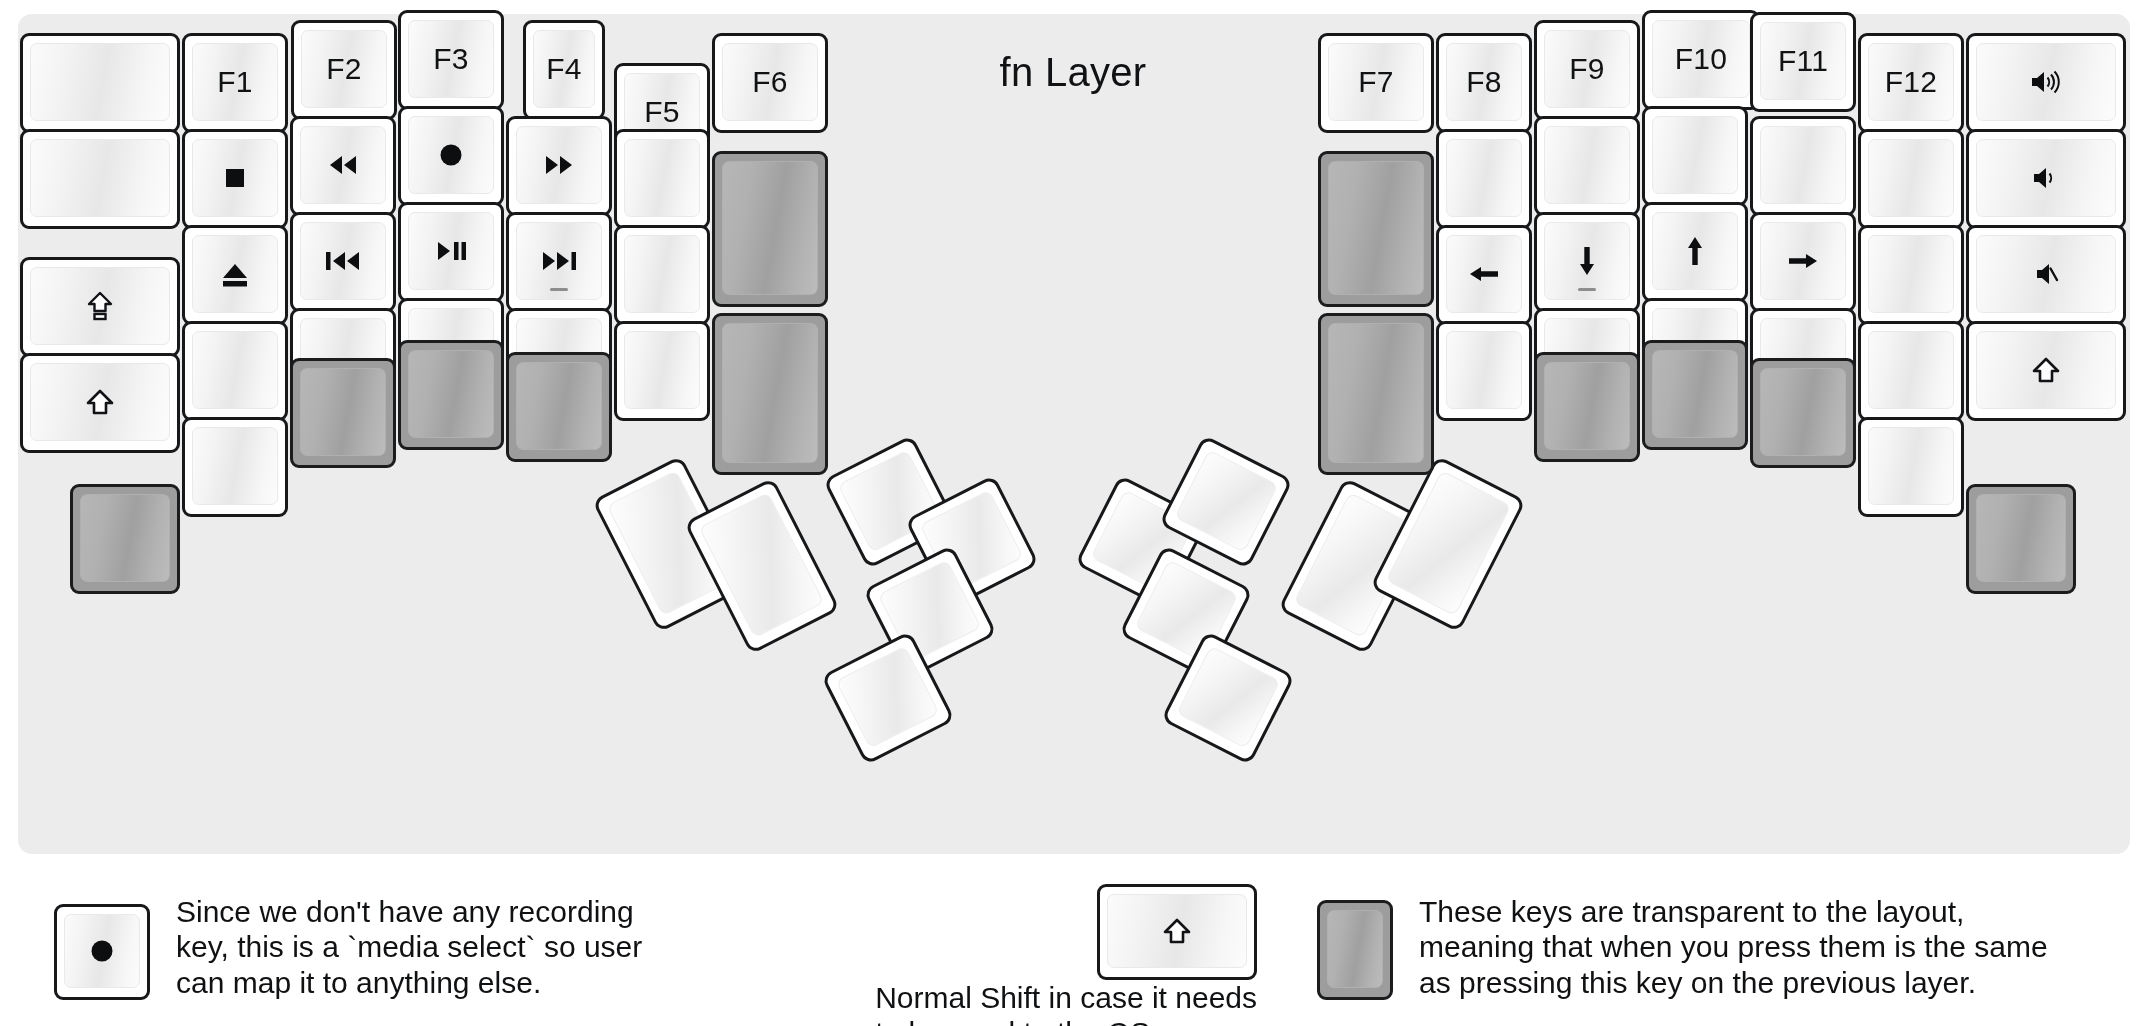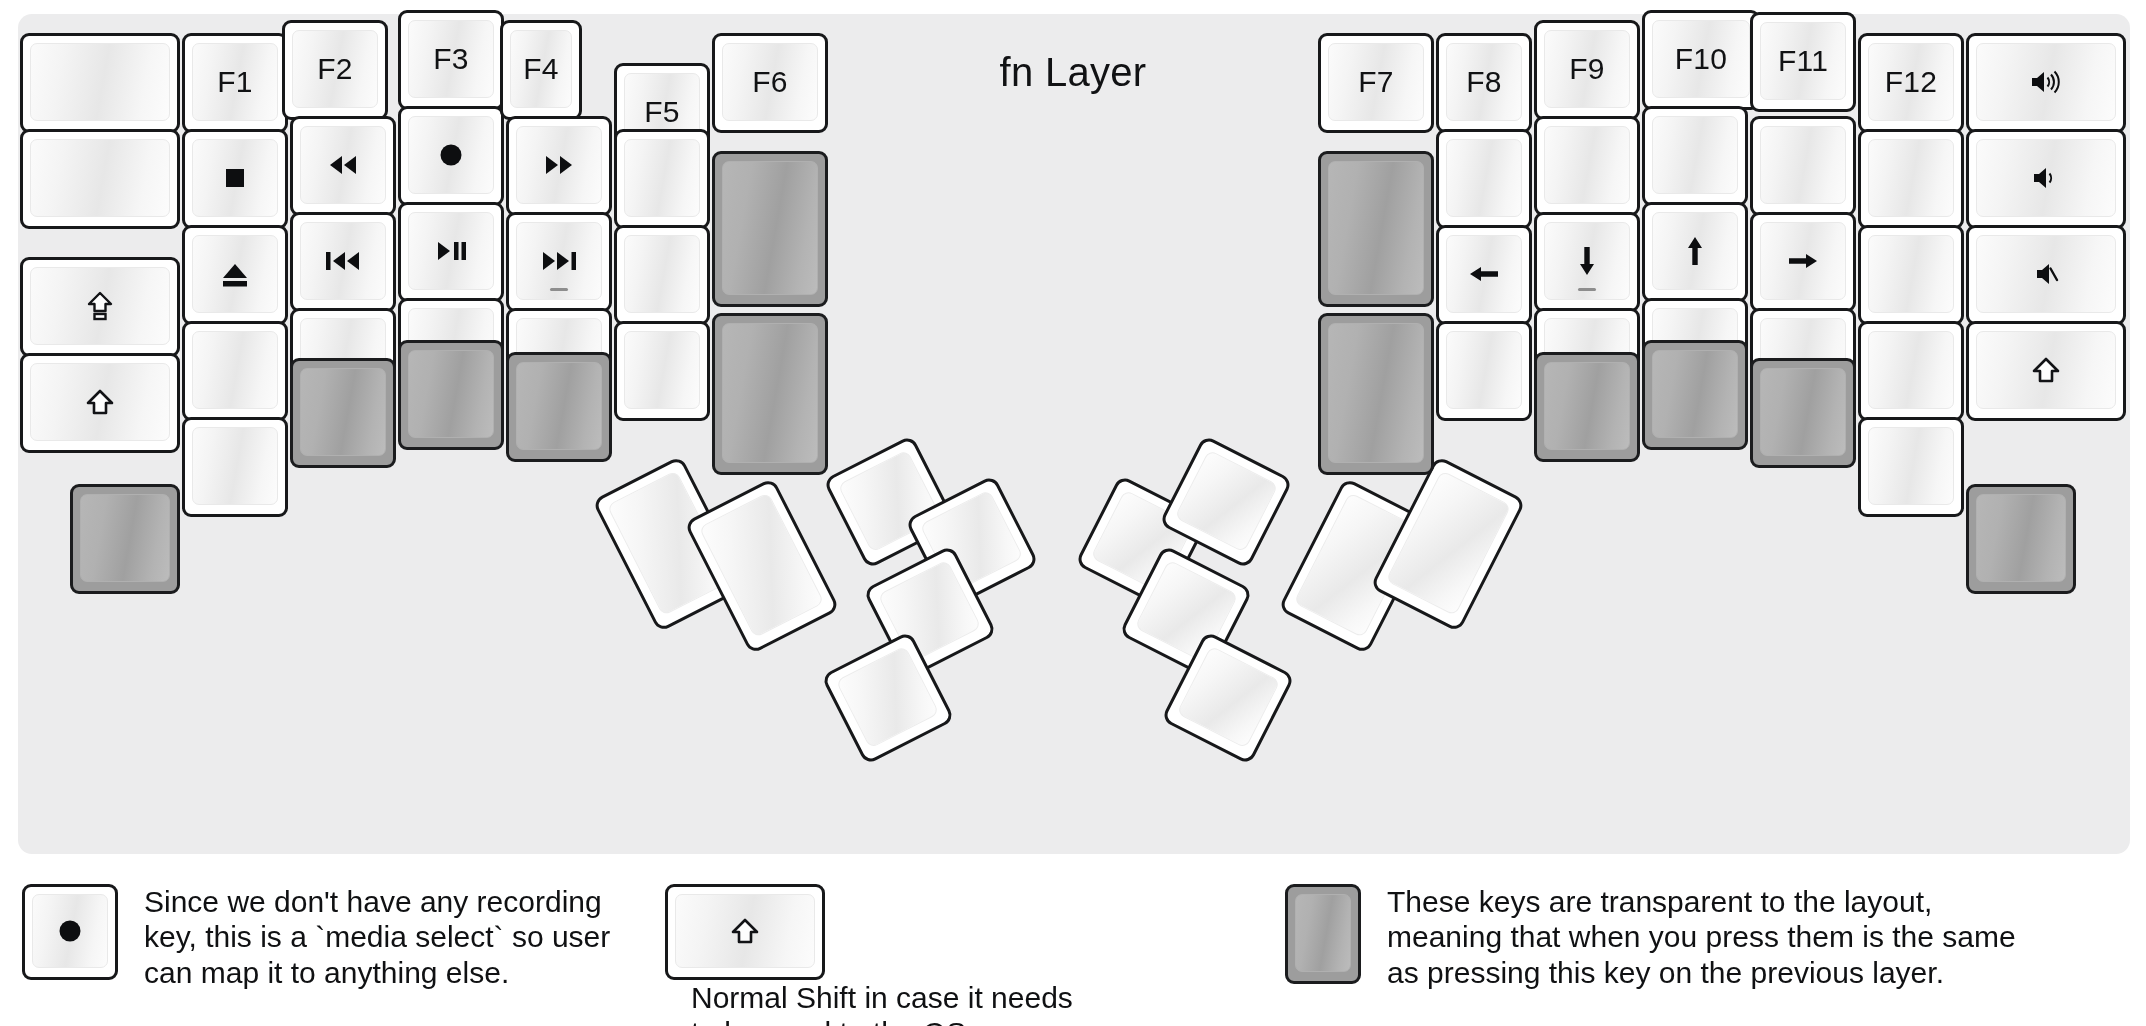--- a/index.html
+++ b/index.html
@@ -93,21 +93,22 @@
     text-align: center;
     font-size: 40px;
     color: #111214;
     letter-spacing: 0.3px;
   }
 
   
   .legend-item {
     position: absolute;
     display: flex;
-    align-items: flex-start;
+    align-items: flex-end;
+    margin-left: 32px;
   }
   .legend-key {
     position: relative;
     flex: 0 0 auto;
     box-sizing: border-box;
     border: 3px solid #17181a;
     border-radius: 9px;
     background: #ffffff;
   }
   .legend-key > .cap {
@@ -186,21 +187,21 @@
       <span class="cap"></span>
     </div>
   <div class="key" style="left:182px; top:417px; width:106px; height:100px;">
       <span class="cap"></span>
     </div>
 
   <div class="key trans" style="left:70px; top:484px; width:110px; height:110px;">
       <span class="cap"></span>
     </div>
 
-  <div class="key" style="left:282px; top:20px; width:106px; height:100px;">
+  <div class="key" style="left:291px; top:20px; width:106px; height:100px;">
       <span class="cap">
         <span class="legend-txt">F2</span>
       </span>
     </div>
   <div class="key" style="left:290px; top:116px; width:106px; height:100px;">
     <span class="cap">
       <svg width="36" height="26" viewBox="0 0 36 26">
           <path d="M17 4 L17 22 L5 13 Z" fill="#0d0e10"></path>
           <path d="M31 4 L31 22 L19 13 Z" fill="#0d0e10"></path>
         </svg>
@@ -243,21 +244,21 @@
         </svg>
     </span>
   </div>
   <div class="key" style="left:398px; top:298px; width:106px; height:100px;">
       <span class="cap"></span>
     </div>
   <div class="key trans" style="left:398px; top:340px; width:106px; height:110px;">
       <span class="cap"></span>
     </div>
 
-  <div class="key" style="left:500px; top:20px; width:82px; height:100px;text-align:center;">
+  <div class="key" style="left:523px; top:20px; width:82px; height:100px;text-align:center;">
       <span class="cap">
         <span class="legend-txt">F4</span>
       </span>
     </div>
   <div class="key" style="left:506px; top:116px; width:106px; height:100px;">
     <span class="cap">
       <svg width="36" height="26" viewBox="0 0 36 26">
           <path d="M5 4 L5 22 L17 13 Z" fill="#0d0e10"></path>
           <path d="M19 4 L19 22 L31 13 Z" fill="#0d0e10"></path>
         </svg>

